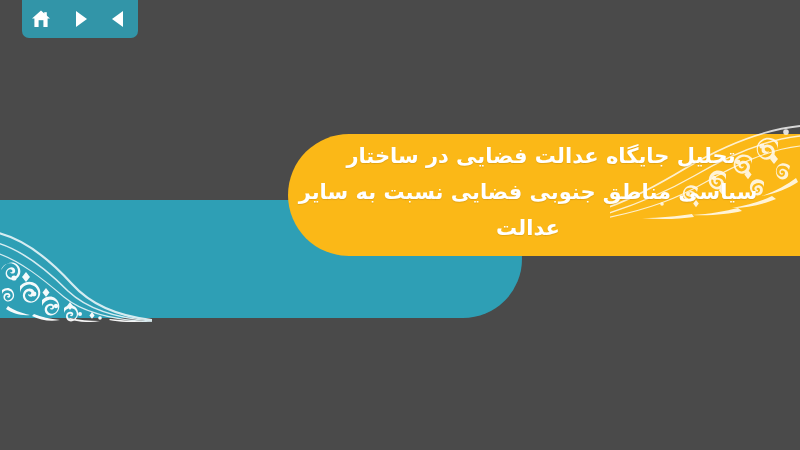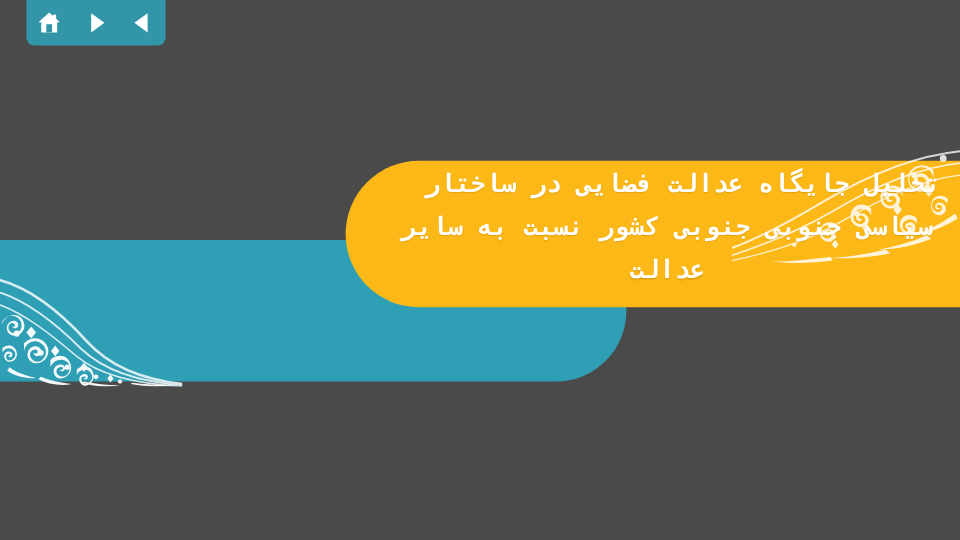--- a/index.html
+++ b/index.html
@@ -82,33 +82,32 @@
     width: 190px;
     height: 96px;
     z-index: 22;
     pointer-events: none;
     opacity: 0.92;
   }
 
   
   #title-block {
     position: absolute;
-    left: 316px;
+    left: 288px;
     top: 138px;
     width: 480px;
     z-index: 30;
     text-align: center;
     direction: rtl;
     color: #ffffff;
     font-size: 21px;
     font-weight: bold;
     line-height: 36px;
     letter-spacing: 0px;
     text-shadow: 0 1px 1px rgba(120,78,0,0.18);
-    font-family: Liberation Mono, monospace;
   }
   #title-block .tline { display: block; white-space: nowrap; }
   #title-block .tline.l1 { margin-right: -26px; }
 </style>
 </head>
 <body>
 
 <div id="slide">
 
   <div id="teal-banner"></div>
@@ -168,21 +167,21 @@
       <path d="M86 76 l2.8 3.6 l-2.8 3.6 l-2.8 -3.6 z"></path>
       <path d="M186 54 c-8 6 -20 13 -34 18 c13 -2 27 -8 36 -14 z"></path>
       <path d="M162 72 c-10 5 -24 9 -40 12 c16 0 32 -4 44 -9 z"></path>
       <path d="M128 84 c-12 3 -28 6 -46 7 c18 1 37 -1 50 -4 z"></path>
       <path d="M82 90 c-14 2 -32 4 -50 4 c18 2 38 1 52 -1 z"></path>
     </g>
   </svg>
 
   <div id="title-block">
     <span class="tline l1">تحلیل جایگاه عدالت فضایی در ساختار</span>
-    <span class="tline l2">سیاسی جنوبی جنوبی کشور نسبت به سایر</span>
+    <span class="tline l2">سیاسی مناطق جنوبی فضایی نسبت به سایر</span>
     <span class="tline l3">عدالت</span>
   </div>
 
   <div id="navbar">
 
     <div class="nav-btn">
       <svg width="20" height="20" viewBox="0 0 20 20">
         <path d="M14 2 L14 18 L3 10 Z" fill="#ffffff"></path>
       </svg>
     </div>

